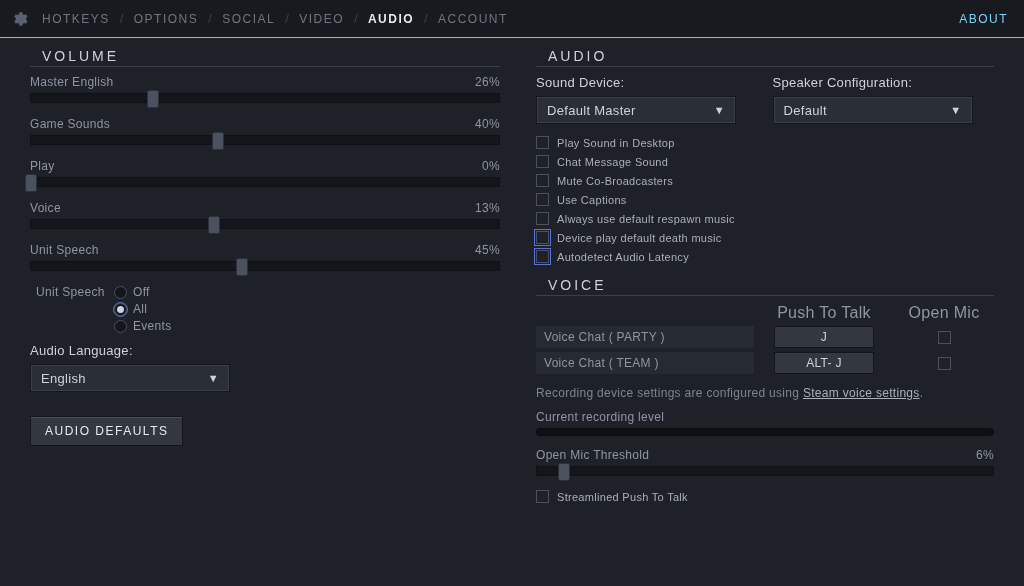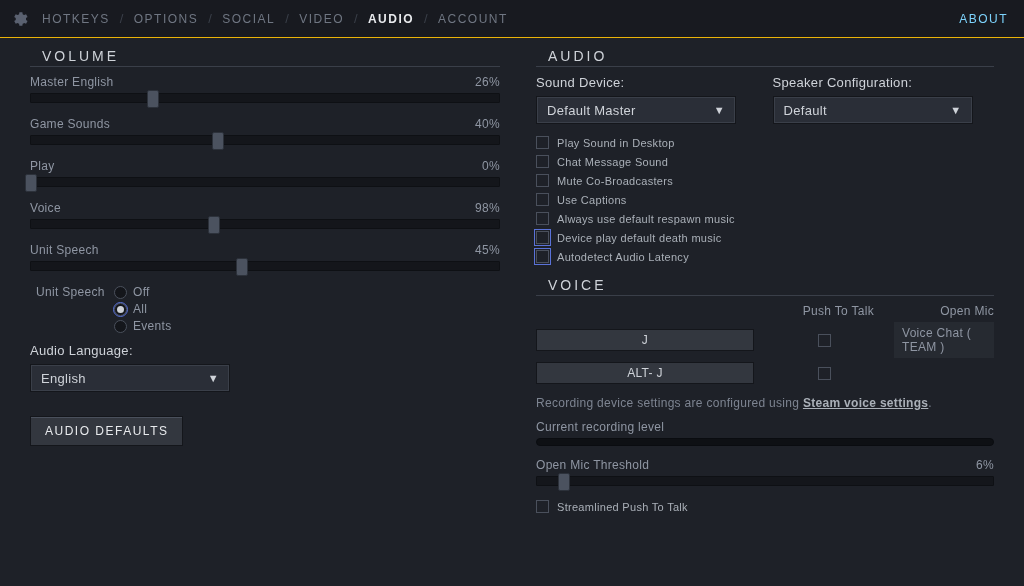--- a/index.html
+++ b/index.html
@@ -114,29 +114,29 @@
     display:inline-block; cursor:pointer;
   }
   .cbx.focused { outline:1px solid #5a72d8; outline-offset:1px;}
   .voice-grid {
     display:grid;
     grid-template-columns: 1fr 100px 100px;
     gap: 4px 20px;
     align-items:center;
     margin-bottom:12px;
   }
-  .vg-head { color:#8f96a3; font-size:12px; text-align:right;}
+  .vg-head { color:#8f96a3; font-size:16px; text-align:center;}
   .vg-label { background:#262a31; color:#8f96a3; padding:4px 8px; font-size:12px;}
   .keybind {
     background:#33373f; text-align:center; padding:3px 0; color:#cfd3d9;
     font-size:12px; cursor:pointer; border:1px solid #14161b;
   }
   .center-cbx { display:flex; justify-content:center;}
   .hint { color:#7d8491; font-size:12px; margin-bottom:10px;}
-  .hint .link { color:#aab0b8; text-decoration:underline; cursor:pointer;font-weight:bold;}
+  .hint .link { color:#aab0b8; text-decoration:underline; cursor:pointer;}
   .rec-level {
     height: 8px; background:#0e1014; border:1px solid #0a0c10; border-radius:4px; margin:4px 0 12px 0;
   }
 </style>
 </head>
 <body>
 
 <div class="topbar">
   <span class="gear">
     <svg width="18" height="18" viewBox="0 0 24 24" fill="currentColor">
@@ -188,21 +188,21 @@
             <span>Play</span>
             <span>0%</span>
           </div>
   <div class="track">
             <div class="thumb" style="left:0%"></div>
           </div>
         </div>
         <div class="slider-row">
           <div class="slider-head">
             <span>Voice</span>
-            <span>98%</span>
+            <span>13%</span>
           </div>
   <div class="track">
             <div class="thumb" style="left:39%"></div>
           </div>
         </div>
         <div class="slider-row">
           <div class="slider-head">
             <span>Unit Speech</span>
             <span>45%</span>
           </div>
@@ -291,20 +291,21 @@
         </div>
       </div>
 
     <div class="section-title">VOICE</div>
     <hr class="rule">
 
     <div class="voice-grid" id="voice-grid">
       <span></span>
       <span class="vg-head">Push To Talk</span>
       <span class="vg-head">Open Mic</span>
+    <div class="vg-label">Voice Chat ( PARTY )</div>
         <div class="keybind">J</div>
         <div class="center-cbx">
           <span class="cbx"></span>
         </div>
         <div class="vg-label">Voice Chat ( TEAM )</div>
         <div class="keybind">ALT- J</div>
         <div class="center-cbx">
           <span class="cbx"></span>
         </div>
       </div>

